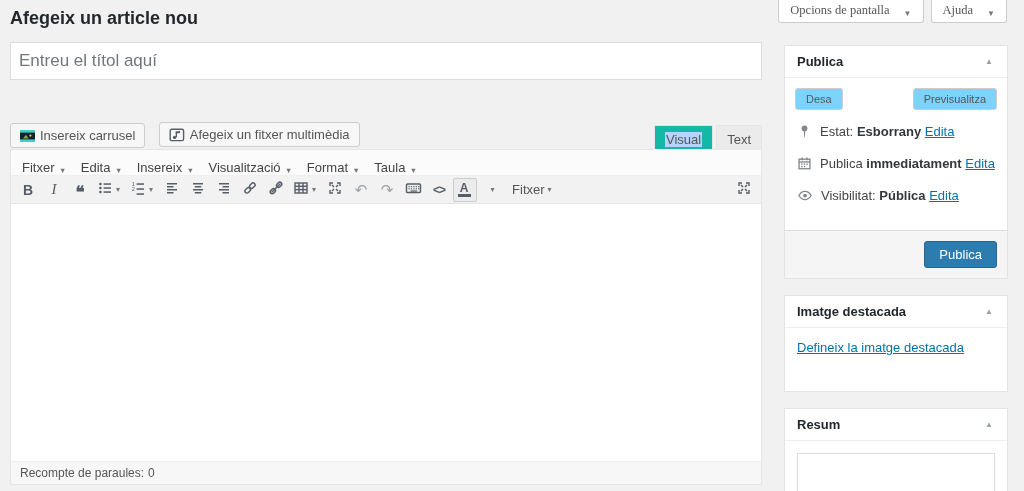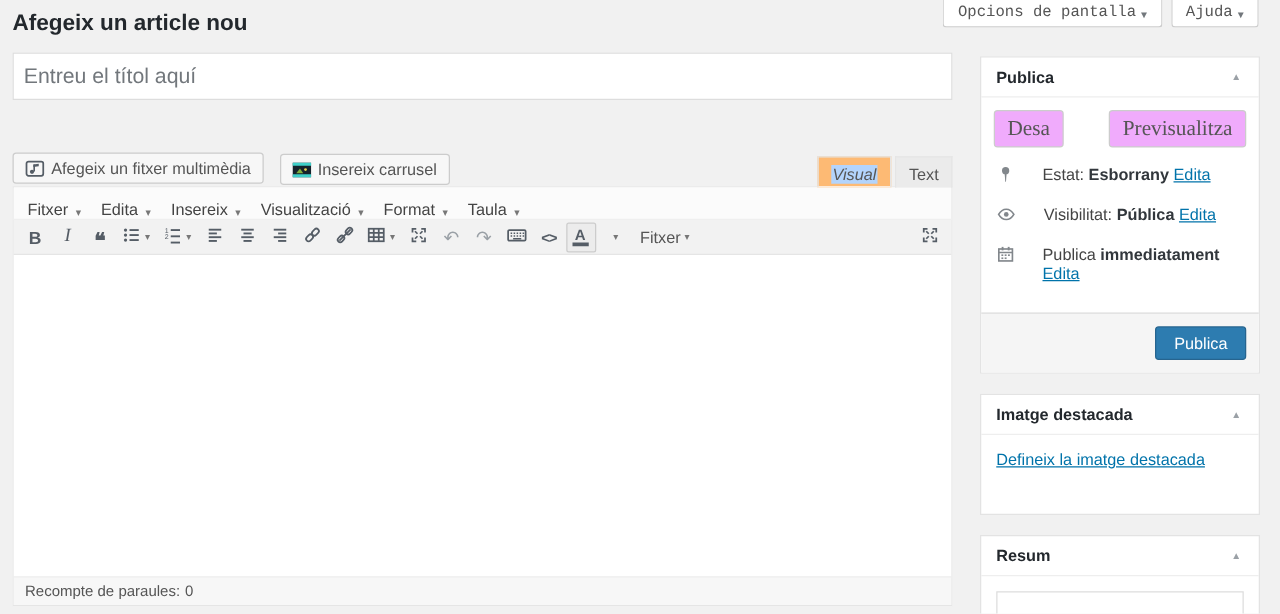--- a/index.html
+++ b/index.html
@@ -2,42 +2,42 @@
 <html><head>
 <meta charset="utf-8">
 <style>
   * { box-sizing: border-box; margin: 0; padding: 0; }
   html,body { width:1024px; height:491px; }
   body { font-family: "Liberation Sans", sans-serif; background:#f1f1f1; color:#444; }
   .page { position:relative; width:1024px; height:491px; overflow:hidden; background:#f1f1f1; }
 
   
   .screen-meta { position:absolute; top:0; right:17px; display:flex; gap:7px; z-index:5; }
-  .screen-meta-btn { display:inline-flex; align-items:flex-end; gap:4px; background:#fff; border:1px solid #ccc;
+  .screen-meta-btn { display:inline-flex; align-items:flex-end; gap:14px; background:#fff; border:1px solid #ccc;
     border-top:none; border-radius:0 0 3px 3px; padding:3px 11px 4px; font-size:12.5px; color:#555;
-    font-family:Liberation Mono, monospace; cursor:pointer; }
+    font-family:Liberation Serif, serif; cursor:pointer; }
   .screen-meta-btn .caret { font-size:8px; color:#72777c; }
 
   
   .main-col { position:absolute; left:10px; top:8px; width:752px; }
   h1.page-title { font-size:18px; font-weight:600; color:#23282d; letter-spacing:0; }
   .title-input { margin-top:13px; width:100%; height:32px; border:1px solid #ddd; background:#fff;
     font-size:17px; padding:18px 8px; color:#32373c; outline:none; font-family:inherit; }
   .title-input::placeholder { color:#72777c; opacity:1; }
 
   .media-row { position:relative; margin-top:42px; height:26px; }
   .media-btn { display:inline-flex; align-items:center; gap:5px; height:25px; padding:0 9px;
     background:#f7f7f7; border:1px solid #ccc; border-radius:3px; font-size:13px; color:#555;
     font-family:inherit; cursor:pointer; margin-right:9px; }
   .media-btn .svgicon { display:inline-flex; }
 
   .editor-tabs { position:absolute; right:0; bottom:-2px; display:flex; }
   .wp-switch-tab { height:25px; padding:3px 10px 0; font-size:13px; color:#555; font-family:inherit;
     cursor:pointer; border:1px solid transparent; background:transparent; }
-  .wp-switch-tab.active { background:#fdba74; border-color:#e5e5e5; border-bottom-color:#fbfbfb;font-style:italic; }
+  .wp-switch-tab.active { background:#14b8a6; border-color:#e5e5e5; border-bottom-color:#fbfbfb; }
   .wp-switch-tab.inactive { background:#ebebeb; border-color:#e5e5e5; border-bottom:none; margin-left:3px; }
   .wp-switch-tab .sel-hl { background:#b3d4fc; padding:0 1px; }
 
   
   .editor-frame { margin-top:1px; border:1px solid #e5e5e5; background:#fff; }
   .mce-menubar { display:flex; align-items:center; height:26px; background:#fbfbfb; padding-left:3px;
     border-bottom:1px solid #efefef; }
   .mce-menu-item { display:inline-flex; align-items:flex-end; gap:6px; padding:0 8px; height:100%;
     font-size:13px; color:#444; background:transparent; border:none; font-family:inherit; cursor:pointer; }
   .mce-menu-item .caret { font-size:8.5px; color:#777; }
@@ -69,23 +69,23 @@
   
   .sidebar { position:absolute; left:784px; top:0; width:224px; }
   .postbox { background:#fff; border:1px solid #e3e3e3; margin-bottom:16px; }
   .postbox-header { display:flex; align-items:center; justify-content:space-between; padding:8px 12px;
     border-bottom:1px solid #eee; }
   .postbox-title { font-size:13px; font-weight:700; color:#23282d; }
   .toggle-btn { background:none; border:none; color:#9aa0a6; font-size:8px; cursor:pointer; padding:2px; }
 
   .publish-body { padding:10px; }
   .submit-row { display:flex; justify-content:space-between; margin-bottom:4px; }
-  .button-secondary { background:#f0abfc; border:1px solid #ccc; border-radius:3px; color:#555;
-    font-size:17px; padding:4px 10px; font-family:Liberation Serif, serif; cursor:pointer; }
-  .misc-row { display:flex; align-items:flex-start; gap:22px; margin-top:14px; font-size:13px; color:#444;
+  .button-secondary { background:#7dd3fc; border:1px solid #ccc; border-radius:3px; color:#555;
+    font-size:11px; padding:4px 10px; font-family:Liberation Sans, sans-serif; cursor:pointer; }
+  .misc-row { display:flex; align-items:flex-start; gap:8px; margin-top:14px; font-size:13px; color:#444;
     padding-left:2px; }
   .misc-row .txt b { color:#32373c; }
   .edita-link { color:#0073aa; text-decoration:underline; cursor:pointer; }
   .publish-footer { background:#f5f5f5; border-top:1px solid #ddd; padding:10px; text-align:right; margin-top:14px; }
   .button-primary { background:#2d7cb0; border:1px solid #26648f; border-radius:3px; color:#fff;
     font-size:13px; padding:5px 14px; font-family:inherit; cursor:pointer; }
 
   .postbox-body { padding:12px 12px 36px; font-size:13px; }
   .featured-link { color:#0073aa; text-decoration:underline; cursor:pointer; font-size:13px; }
 
@@ -112,42 +112,42 @@
       <span class="caret">▼</span>
     </button>
   </div>
 
   <div class="main-col">
     <h1 class="page-title">Afegeix un article nou</h1>
 
     <input class="title-input" type="text" placeholder="Entreu el títol aquí" style="">
 
     <div class="media-row">
-      <button class="media-btn">
-        <span class="svgicon">
-          <svg width="16" height="14" viewBox="0 0 16 14">
-            <rect class="st" x="1.2" y="1.2" width="13.4" height="11.4" rx="1.6"></rect>
-            <circle class="fl" cx="5.6" cy="9.4" r="1.7"></circle>
-            <rect class="fl" x="6.7" y="3.6" width="1.3" height="5.6"></rect>
-            <path class="fl" d="M6.7 3.6 L11 3 L11 5 L6.7 5.6 Z"></path>
-          </svg>
-        </span>
-        <span>Afegeix un fitxer multimèdia</span>
-      </button>
       <button class="media-btn">
         <span class="svgicon">
           <svg width="15" height="12" viewBox="0 0 15 12">
             <rect x="0" y="0" width="15" height="12" fill="#15222b"></rect>
             <rect x="0" y="0" width="15" height="2.6" fill="#3fd0c9"></rect>
             <rect x="0" y="9.4" width="15" height="2.6" fill="#3fd0c9"></rect>
             <polygon points="3,8.6 6,4.8 8.6,8.6" fill="#7fae3e"></polygon>
             <circle cx="10.4" cy="5.6" r="1.1" fill="#e8d44d"></circle>
           </svg>
         </span>
         <span>Insereix carrusel</span>
+      </button>
+      <button class="media-btn">
+        <span class="svgicon">
+          <svg width="16" height="14" viewBox="0 0 16 14">
+            <rect class="st" x="1.2" y="1.2" width="13.4" height="11.4" rx="1.6"></rect>
+            <circle class="fl" cx="5.6" cy="9.4" r="1.7"></circle>
+            <rect class="fl" x="6.7" y="3.6" width="1.3" height="5.6"></rect>
+            <path class="fl" d="M6.7 3.6 L11 3 L11 5 L6.7 5.6 Z"></path>
+          </svg>
+        </span>
+        <span>Afegeix un fitxer multimèdia</span>
       </button>
 
       <div class="editor-tabs">
         <button class="wp-switch-tab active">
           <span class="sel-hl">Visual</span>
         </button>
         <button class="wp-switch-tab inactive">Text</button>
       </div>
     </div>
 
@@ -374,48 +374,48 @@
               <path class="gray" d="M7.2 7.6 L8.8 7.6 L8.3 14.2 L7.7 14.2 Z"></path>
             </svg>
           </span>
           <span class="txt"><span>Estat:</span>
             <b>Esborrany</b>
             <a class="edita-link">Edita</a></span>
         </div>
 
         <div class="misc-row">
           <span>
-            <svg width="16" height="15" viewBox="0 0 16 16">
-              <path class="gst" d="M1.5 8 C3.2 5 5.4 3.6 8 3.6 C10.6 3.6 12.8 5 14.5 8 C12.8 11 10.6 12.4 8 12.4 C5.4 12.4 3.2 11 1.5 8 Z"></path>
-              <circle class="gray" cx="8" cy="8" r="2"></circle>
-            </svg>
-          </span>
-          <span class="txt"><span>Visibilitat:</span>
-            <b>Pública</b>
-            <a class="edita-link">Edita</a></span>
-        </div>
-
-        <div class="misc-row">
-          <span>
             <svg width="15" height="15" viewBox="0 0 16 16">
               <rect class="gst" x="2.2" y="3.4" width="11.6" height="10.2"></rect>
               <line class="gst" x1="2.2" y1="6.4" x2="13.8" y2="6.4"></line>
               <rect class="gray" x="4.6" y="1.6" width="1.6" height="3"></rect>
               <rect class="gray" x="9.8" y="1.6" width="1.6" height="3"></rect>
               <rect class="gray" x="4.4" y="8" width="1.6" height="1.4"></rect>
                 <rect class="gray" x="7.2" y="8" width="1.6" height="1.4"></rect>
               <rect class="gray" x="10" y="8" width="1.6" height="1.4"></rect>
                 <rect class="gray" x="4.4" y="10.6" width="1.6" height="1.4"></rect>
               <rect class="gray" x="7.2" y="10.6" width="1.6" height="1.4"></rect>
             </svg>
           </span>
           <span class="txt"><span>Publica</span>
             <b>immediatament</b>
             <a class="edita-link">Edita</a></span>
         </div>
+
+        <div class="misc-row">
+          <span>
+            <svg width="16" height="15" viewBox="0 0 16 16">
+              <path class="gst" d="M1.5 8 C3.2 5 5.4 3.6 8 3.6 C10.6 3.6 12.8 5 14.5 8 C12.8 11 10.6 12.4 8 12.4 C5.4 12.4 3.2 11 1.5 8 Z"></path>
+              <circle class="gray" cx="8" cy="8" r="2"></circle>
+            </svg>
+          </span>
+          <span class="txt"><span>Visibilitat:</span>
+            <b>Pública</b>
+            <a class="edita-link">Edita</a></span>
+        </div>
       </div>
       <div class="publish-footer">
         <button class="button-primary">Publica</button>
       </div>
     </div>
 
     <div class="postbox">
       <div class="postbox-header">
         <span class="postbox-title">Imatge destacada</span>
         <button class="toggle-btn">▲</button>

